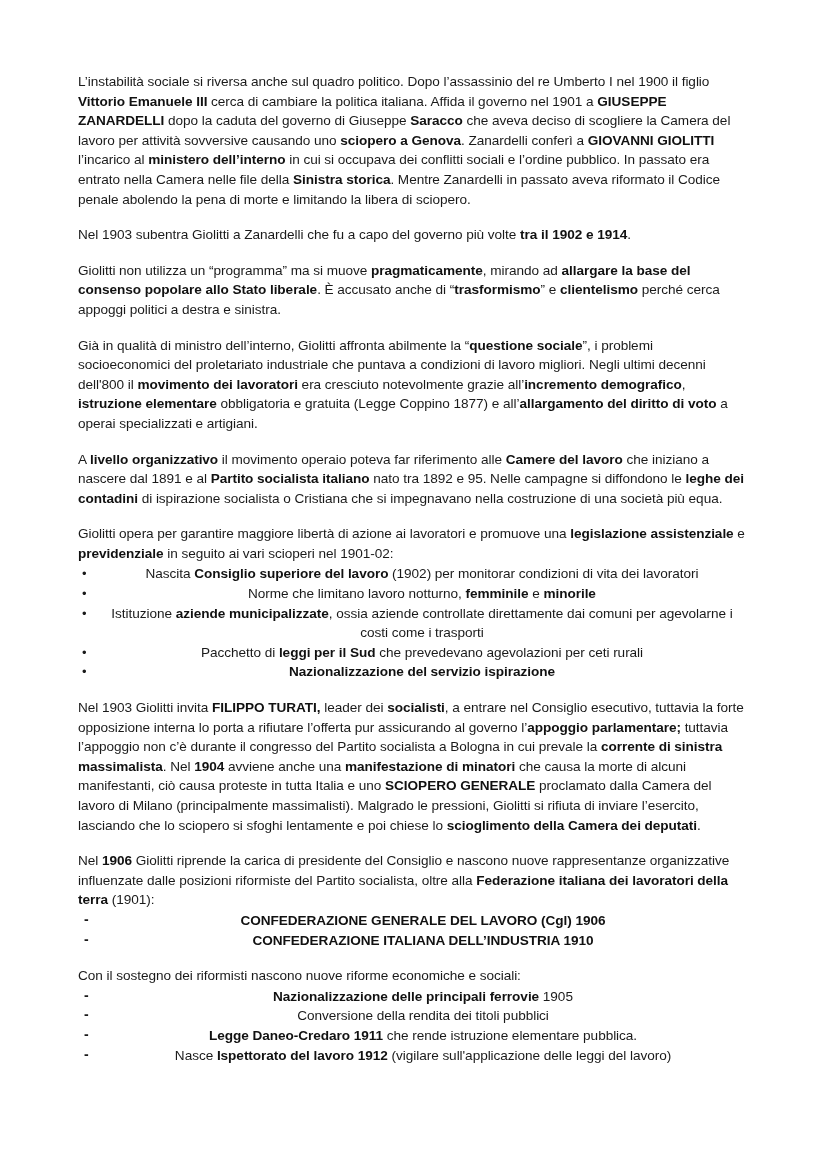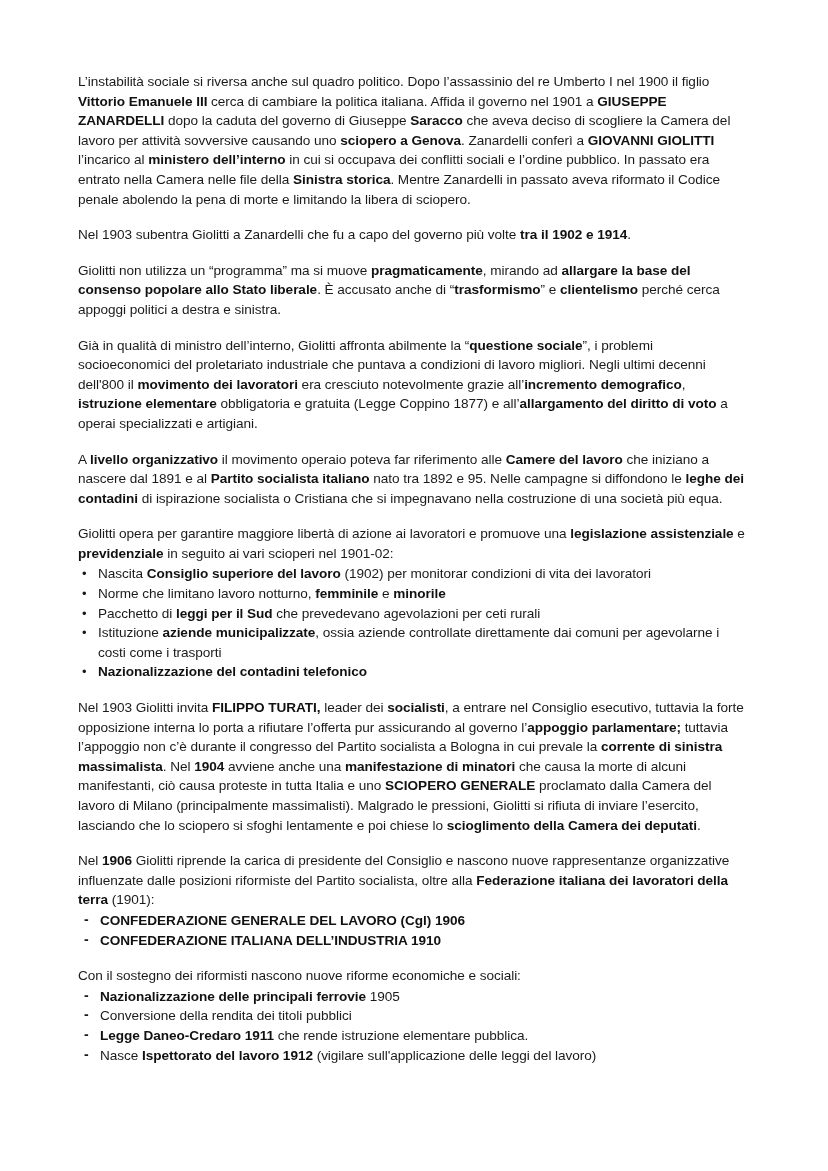--- a/index.html
+++ b/index.html
@@ -56,20 +56,21 @@
     list-style: none;
   }
   ul.bullet-list li,
   ul.dash-list li {
     position: relative;
     font-size: 13.6px;
     line-height: 19.6px;
     padding-left: 20px;
     margin: 0;
     letter-spacing: -0.05px;
+    text-align: center;
   }
   ul.bullet-list li::before {
     content: "\2022";
     position: absolute;
     left: 4px;
     top: 0;
     font-size: 13px;
     line-height: 19.6px;
     color: #1a1a1a;
   }
@@ -102,23 +103,23 @@
 
     <p class="para">Già in qualità di ministro dell’interno, Giolitti affronta abilmente la “<b>questione sociale</b>”, i problemi socioeconomici del proletariato industriale che puntava a condizioni di lavoro migliori. Negli ultimi decenni dell'800 il <b>movimento dei lavoratori</b> era cresciuto notevolmente grazie all’<b>incremento demografico</b>, <b>istruzione elementare</b> obbligatoria e gratuita (Legge Coppino 1877) e all’<b>allargamento del diritto di voto</b> a operai specializzati e artigiani.</p>
 
     <p class="para">A <b>livello organizzativo</b> il movimento operaio poteva far riferimento alle <b>Camere del lavoro</b> che iniziano a nascere dal 1891 e al <b>Partito socialista italiano</b> nato tra 1892 e 95. Nelle campagne si diffondono le <b>leghe dei contadini</b> di ispirazione socialista o Cristiana che si impegnavano nella costruzione di una società più equa.</p>
 
     <p class="para tight">Giolitti opera per garantire maggiore libertà di azione ai lavoratori e promuove una <b>legislazione assistenziale</b> e <b>previdenziale</b> in seguito ai vari scioperi nel 1901-02:</p>
 
     <ul class="bullet-list">
         <li>Nascita <b>Consiglio superiore del lavoro</b> (1902) per monitorar condizioni di vita dei lavoratori</li>
         <li>Norme che limitano lavoro notturno, <b>femminile</b> e <b>minorile</b></li>
+        <li>Istituzione <b>aziende municipalizzate</b>, ossia aziende controllate direttamente dai comuni per agevolarne i costi come i trasporti</li>
         <li>Pacchetto di <b>leggi per il Sud</b> che prevedevano agevolazioni per ceti rurali</li>
-        <li>Istituzione <b>aziende municipalizzate</b>, ossia aziende controllate direttamente dai comuni per agevolarne i costi come i trasporti</li>
-        <li><b>Nazionalizzazione del contadini telefonico</b></li>
+        <li><b>Nazionalizzazione del servizio ispirazione</b></li>
       </ul>
 
     <p class="para">Nel 1903 Giolitti invita <b>FILIPPO TURATI,</b> leader dei <b>socialisti</b>, a entrare nel Consiglio esecutivo, tuttavia la forte opposizione interna lo porta a rifiutare l’offerta pur assicurando al governo l’<b>appoggio parlamentare;</b> tuttavia l’appoggio non c’è durante il congresso del Partito socialista a Bologna in cui prevale la <b>corrente di sinistra massimalista</b>. Nel <b>1904</b> avviene anche una <b>manifestazione di minatori</b> che causa la morte di alcuni manifestanti, ciò causa proteste in tutta Italia e uno <b>SCIOPERO GENERALE</b> proclamato dalla Camera del lavoro di Milano (principalmente massimalisti). Malgrado le pressioni, Giolitti si rifiuta di inviare l’esercito, lasciando che lo sciopero si sfoghi lentamente e poi chiese lo <b>scioglimento della Camera dei deputati</b>.</p>
 
     <p class="para tight">Nel <b>1906</b> Giolitti riprende la carica di presidente del Consiglio e nascono nuove rappresentanze organizzative influenzate dalle posizioni riformiste del Partito socialista, oltre alla <b>Federazione italiana dei lavoratori della terra</b> (1901):</p>
 
     <ul class="dash-list">
         <li><b>CONFEDERAZIONE GENERALE DEL LAVORO (Cgl) 1906</b></li>
         <li><b>CONFEDERAZIONE ITALIANA DELL’INDUSTRIA 1910</b></li>
       </ul>

